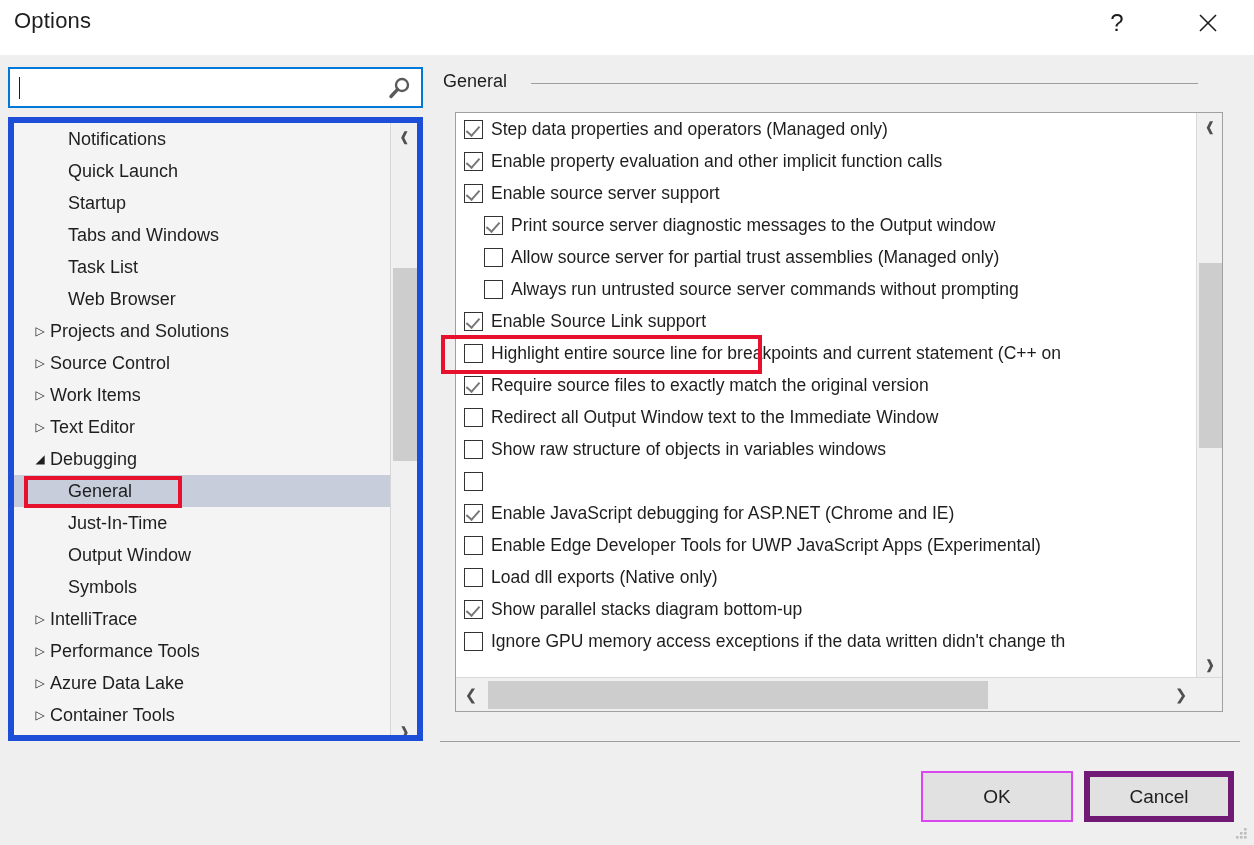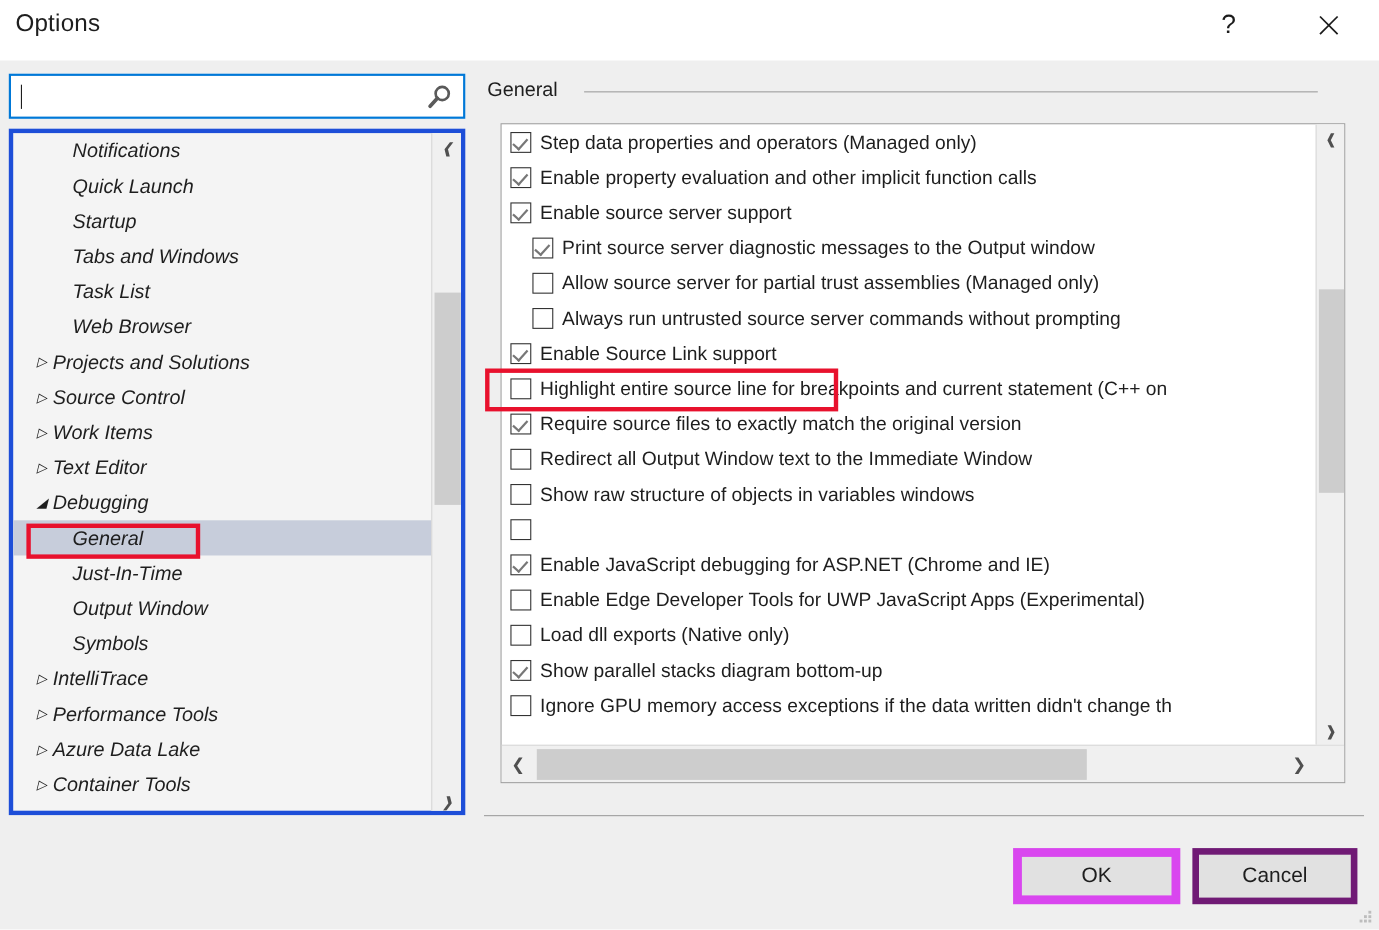--- a/index.html
+++ b/index.html
@@ -60,23 +60,22 @@
   }
   #search-icon {
     position: absolute; right: 8px; top: 7px;
     width: 26px; height: 26px;
   }
 
   #tree-panel {
     position: absolute; left: 8px; top: 117px;
     width: 415px; height: 624px;
     background: #f4f4f4;
-    border: 4px solid #1d4ed8;
+    border: 6px solid #1d4ed8;
     overflow: hidden;
-    font-style: italic;
   }
   #tree-list {
     position: absolute; left: 0; top: 0;
     width: 386px; height: 622px;
     overflow: hidden;
   }
   .tree-item {
     position: relative;
     height: 32px;
     display: flex; align-items: center;
@@ -219,21 +218,21 @@
     position: absolute; top: 771px;
     height: 51px;
     background: #e1e1e1;
     font-family: "Liberation Sans", sans-serif;
     font-size: 19px; color: #1e1e1e;
     display: flex; align-items: center; justify-content: center;
     cursor: default;
   }
   #ok-button {
     left: 921px; width: 152px;
-    border: 8px solid #d946ef;
+    border: 2px solid #d946ef;
   }
   #cancel-button {
     left: 1084px; width: 150px;
     border: 6px solid #701a75;
   }
   #resize-grip {
     position: absolute; right: 5px; bottom: 4px;
     width: 16px; height: 16px;
   }
 

